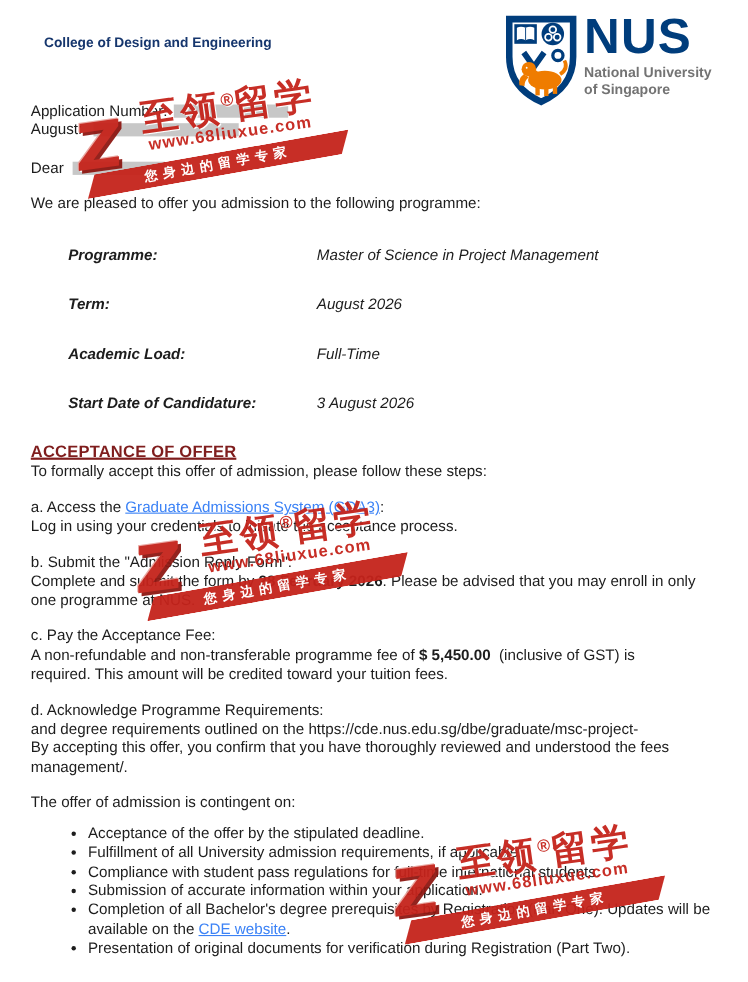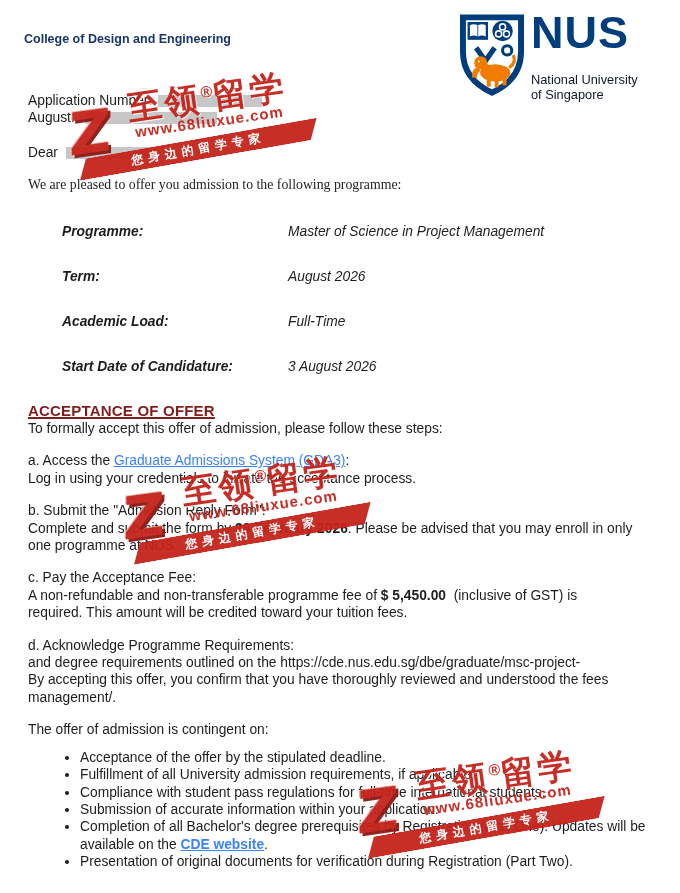--- a/index.html
+++ b/index.html
@@ -5,46 +5,46 @@
   * { margin:0; padding:0; box-sizing:border-box; }
   html,body { background:#ffffff; }
   .doc {
     position:relative; width:680px; height:893px; background:#fff; overflow:hidden;
     font-family:"Liberation Sans", sans-serif; font-size:13.8px; line-height:17.4px; color:#1d1d1d;
   }
   .t { white-space:pre; }
   .gap { height:15px; }
 
   
-  .college { position:absolute; left:24px; top:31px; font-size:12.5px; font-weight:bold; color:#16366d; }
+  .college { position:absolute; left:40px; top:31px; font-size:12.5px; font-weight:bold; color:#16366d; }
   .logo { position:absolute; left:459px; top:13px; display:flex; gap:6px; }
   .logo-text .acro { font-size:45px; line-height:40px; font-weight:bold; color:#003D7C; letter-spacing:1px; font-family:"Liberation Sans",sans-serif; }
-  .logo-text .uni { margin-top:19px; font-size:12.8px; line-height:15px; color:#0f172a; }
+  .logo-text .uni { margin-top:5px; font-size:12.8px; line-height:15px; color:#737373;font-weight:bold; }
 
   
   .recipient { position:absolute; left:28px; top:92px; }
   .bar { display:inline-block; height:12px; background:#c7c7c7; vertical-align:-2px; }
   .bar-app { width:104px; margin-left:6px; }
   .bar-email { width:132px; margin-left:10px; }
   .bar-dear { width:84px; margin-left:8px; }
   .recipient .spacer { height:17.4px; }
 
-  .intro { position:absolute; left:28px; top:176px;font-family:Liberation Serif, serif; }
+  .intro { position:absolute; left:28px; top:176px; }
 
   
   .ptable { position:absolute; left:62px; top:223px;font-style:italic; }
   .prow { display:flex; margin-bottom:27.6px; }
   .plabel { width:226px; font-weight:bold; }
 
   
   .lower { position:absolute; left:28px; top:401px; width:624px; }
   .lower h2 { font-size:15px; line-height:19px; font-weight:bold; color:#7f1d1d;
               text-decoration:underline; text-decoration-thickness:2px; letter-spacing:.2px; }
   a.link { color:#3b82f6; text-decoration:underline; cursor:pointer; }
-  a.link.bold { font-weight:bold;margin-top:12px; }
+  a.link.bold { font-weight:normal;margin-top:12px; }
   .b { font-weight:bold; }
 
   ul.cond { margin-top:10px; padding-left:52px; }
   ul.cond li { line-height:17.4px; }
   ul.cond li span { white-space:pre;margin-top:48px; }
 
   
   .stamp { position:absolute; width:252px; height:90px; transform:rotate(-8deg);
            transform-origin:left top; opacity:.95; z-index:9; pointer-events:none; }
   .stamp .z { position:absolute; left:0; top:8px; font-family:"DejaVu Sans",sans-serif;

